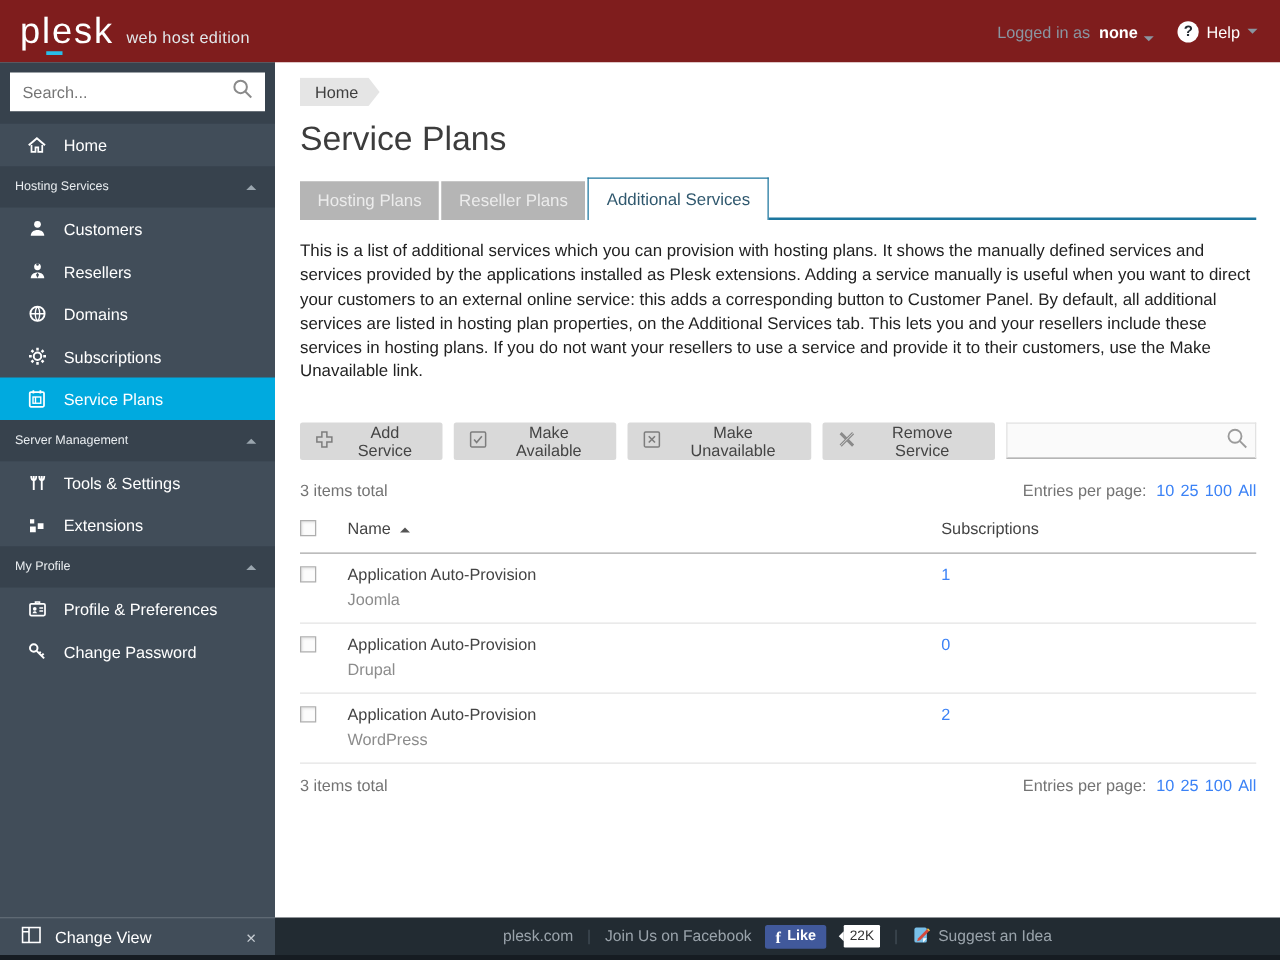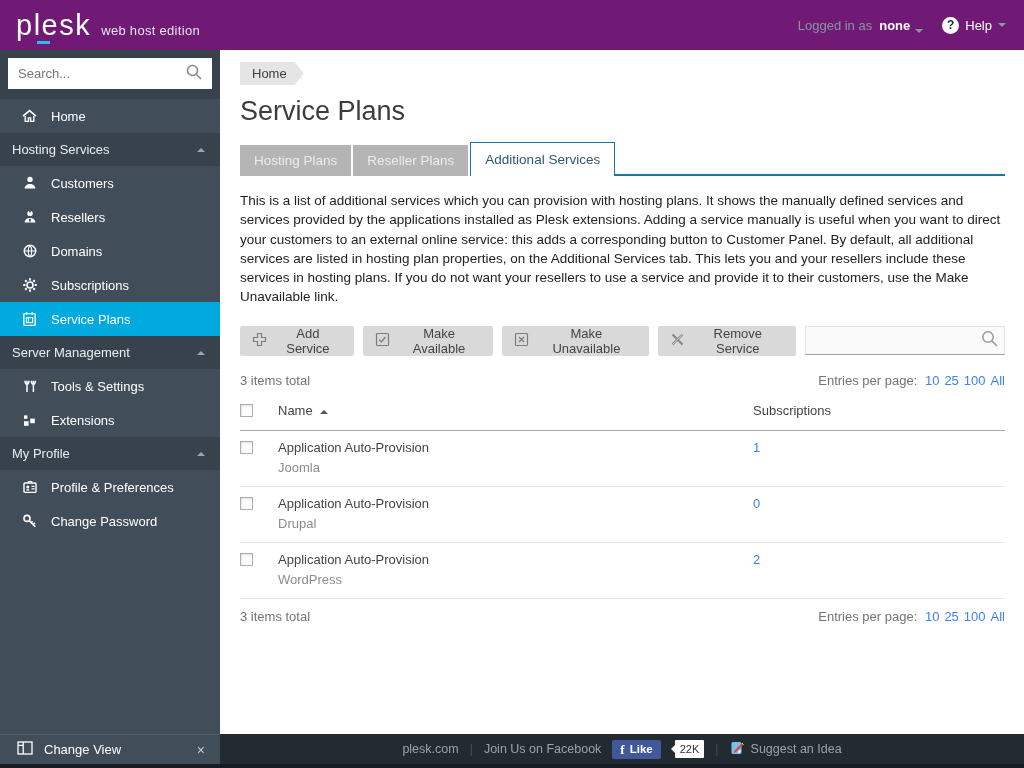--- a/index.html
+++ b/index.html
@@ -1,21 +1,21 @@
 <!DOCTYPE html>
 <html><head>
 <meta charset="utf-8">
 <style>
   * { margin:0; padding:0; box-sizing:border-box; }
   html,body { width:1024px; height:768px; }
   body { font-family:"Liberation Sans", sans-serif; background:#fff; overflow:hidden; }
   .app { width:1024px; height:768px; display:flex; flex-direction:column; overflow:hidden; }
 
   
-  .topbar { flex:0 0 50px; background:#701a75; display:flex; align-items:center; padding:0 18px 0 16px; }
+  .topbar { flex:0 0 50px; background:#7f1d1d; display:flex; align-items:center; padding:0 18px 0 16px; }
   .logo-wrap { display:flex; align-items:baseline; gap:10px; }
   .logo { color:#fff; font-size:29px; letter-spacing:1.5px; line-height:1; position:relative; font-weight:400; cursor:pointer; }
   .logo-underline { position:absolute; left:21px; bottom:-4px; width:13px; height:3px; background:#29bde9; }
   .edition { color:#e2e7ea; font-size:13px; letter-spacing:.3px; }
   .topbar-right { margin-left:auto; display:flex; align-items:center; gap:7px; font-size:13px; }
   .muted { color:#8a95a0; }
   .user { color:#fff; font-weight:700; cursor:pointer; display:inline-flex; align-items:flex-end; gap:5px; }
   .helpwrap { color:#fff; cursor:pointer; display:inline-flex; align-items:center; gap:6px; margin-left:12px; }
   .caret-down { width:0; height:0; border-left:4px solid transparent; border-right:4px solid transparent; border-top:4px solid #8a95a0; display:inline-block; }
   .help-icon { width:17px; height:17px; border-radius:50%; background:#fff; color:#222b32; font-weight:700; font-size:12px; display:inline-flex; align-items:center; justify-content:center; }
@@ -24,35 +24,35 @@
   .bodyrow { flex:1; display:flex; min-height:0; }
 
   
   .sidebar { flex:0 0 220px; width:220px; background:#414d59; display:flex; flex-direction:column; }
   .side-search-wrap { background:#37424d; padding:8px 8px 10px; }
   .side-search { height:31px; background:#fff; display:flex; align-items:center; padding:0 9px 0 10px; }
   .side-search input { border:none; outline:none; flex:1; font-size:13px; color:#222; font-family:inherit; min-width:0; }
   .nav-item { height:34px; display:flex; align-items:center; padding-left:21px; gap:13px; color:#fff; font-size:13px; cursor:pointer; }
   .nav-item .icon { width:17px; display:flex; justify-content:center; flex:0 0 17px; }
   .nav-item.selected { background:#00aadf; }
-  .nav-group { height:33px; background:#37424d; color:#e9edf0; font-size:13px; display:flex; align-items:center; padding:0 15px 0 12px; cursor:pointer; }
+  .nav-group { height:33px; background:#37424d; color:#e9edf0; font-size:10px; display:flex; align-items:center; padding:0 15px 0 12px; cursor:pointer; }
   .grp-caret { margin-left:auto; width:0; height:0; border-left:4px solid transparent; border-right:4px solid transparent; border-bottom:4px solid #9aa5ae; }
 
   
   .main { flex:1; background:#fff; padding:12px 19px 0 20px; overflow:hidden; }
   .breadcrumb { display:inline-block; background:#e5e5e5; color:#404040; font-size:13px; padding:4px 17px 4px 12px;
       clip-path:polygon(0 0, calc(100% - 9px) 0, 100% 50%, calc(100% - 9px) 100%, 0 100%); cursor:pointer; }
   .page-title { font-size:27px; color:#3c3c3c; font-weight:400; margin:11px 0 15px; }
   .tabs { display:flex; align-items:flex-end; }
   .tab { height:31px; display:flex; align-items:center; padding:0 14px; background:#b5b5b5; color:#ececec; font-size:13.5px; margin-right:2px; cursor:pointer; }
   .tab.active { height:34px; background:#fff; color:#30586e; border:1px solid #1c769e; border-bottom:none; margin-right:0; }
   .tabs-filler { flex:1; align-self:stretch; border-bottom:2px solid #1c769e; }
   .description { margin-top:15px; font-size:13.5px; color:#222; line-height:1.43; max-width:772px; }
 
-  .toolbar { margin-top:19px; display:flex; align-items:center; }
+  .toolbar { margin-top:31px; display:flex; align-items:center; }
   .btn { height:30px; background:#d9d9d9; border:none; display:inline-flex; align-items:center; gap:7px; padding:0 12px;
       font-size:13px; color:#444; font-family:inherit; border-radius:2px; margin-right:9px; cursor:pointer; }
   .tool-search { margin-left:auto; width:200px; height:29px; background:#fafafa; border:1px solid #e2e2e2; border-bottom:1px solid #9f9f9f;
       display:flex; align-items:center; padding:0 5px 0 8px; }
   .tool-search input { flex:1; border:none; outline:none; background:transparent; font-size:13px; font-family:inherit; min-width:0; }
 
   .list-meta { display:flex; justify-content:space-between; align-items:center; margin-top:17px; font-size:13px; color:#737373; }
   .page-links { display:inline-flex; gap:5px; margin-left:4px; }
   a.plink, a.subs-link { color:#3b82f6; text-decoration:none; cursor:pointer; }
 

